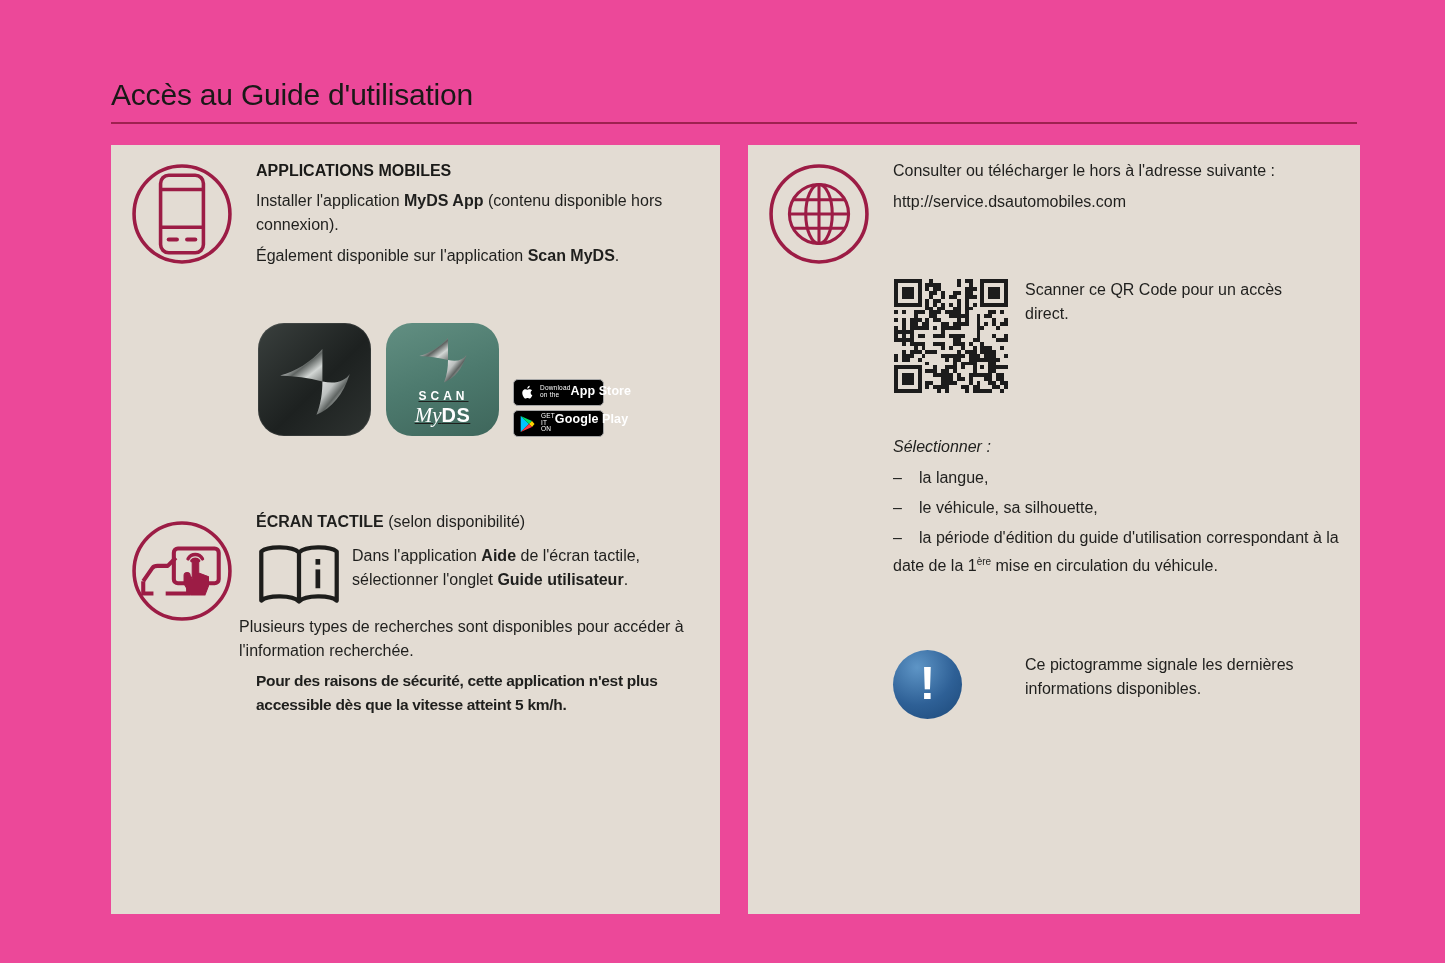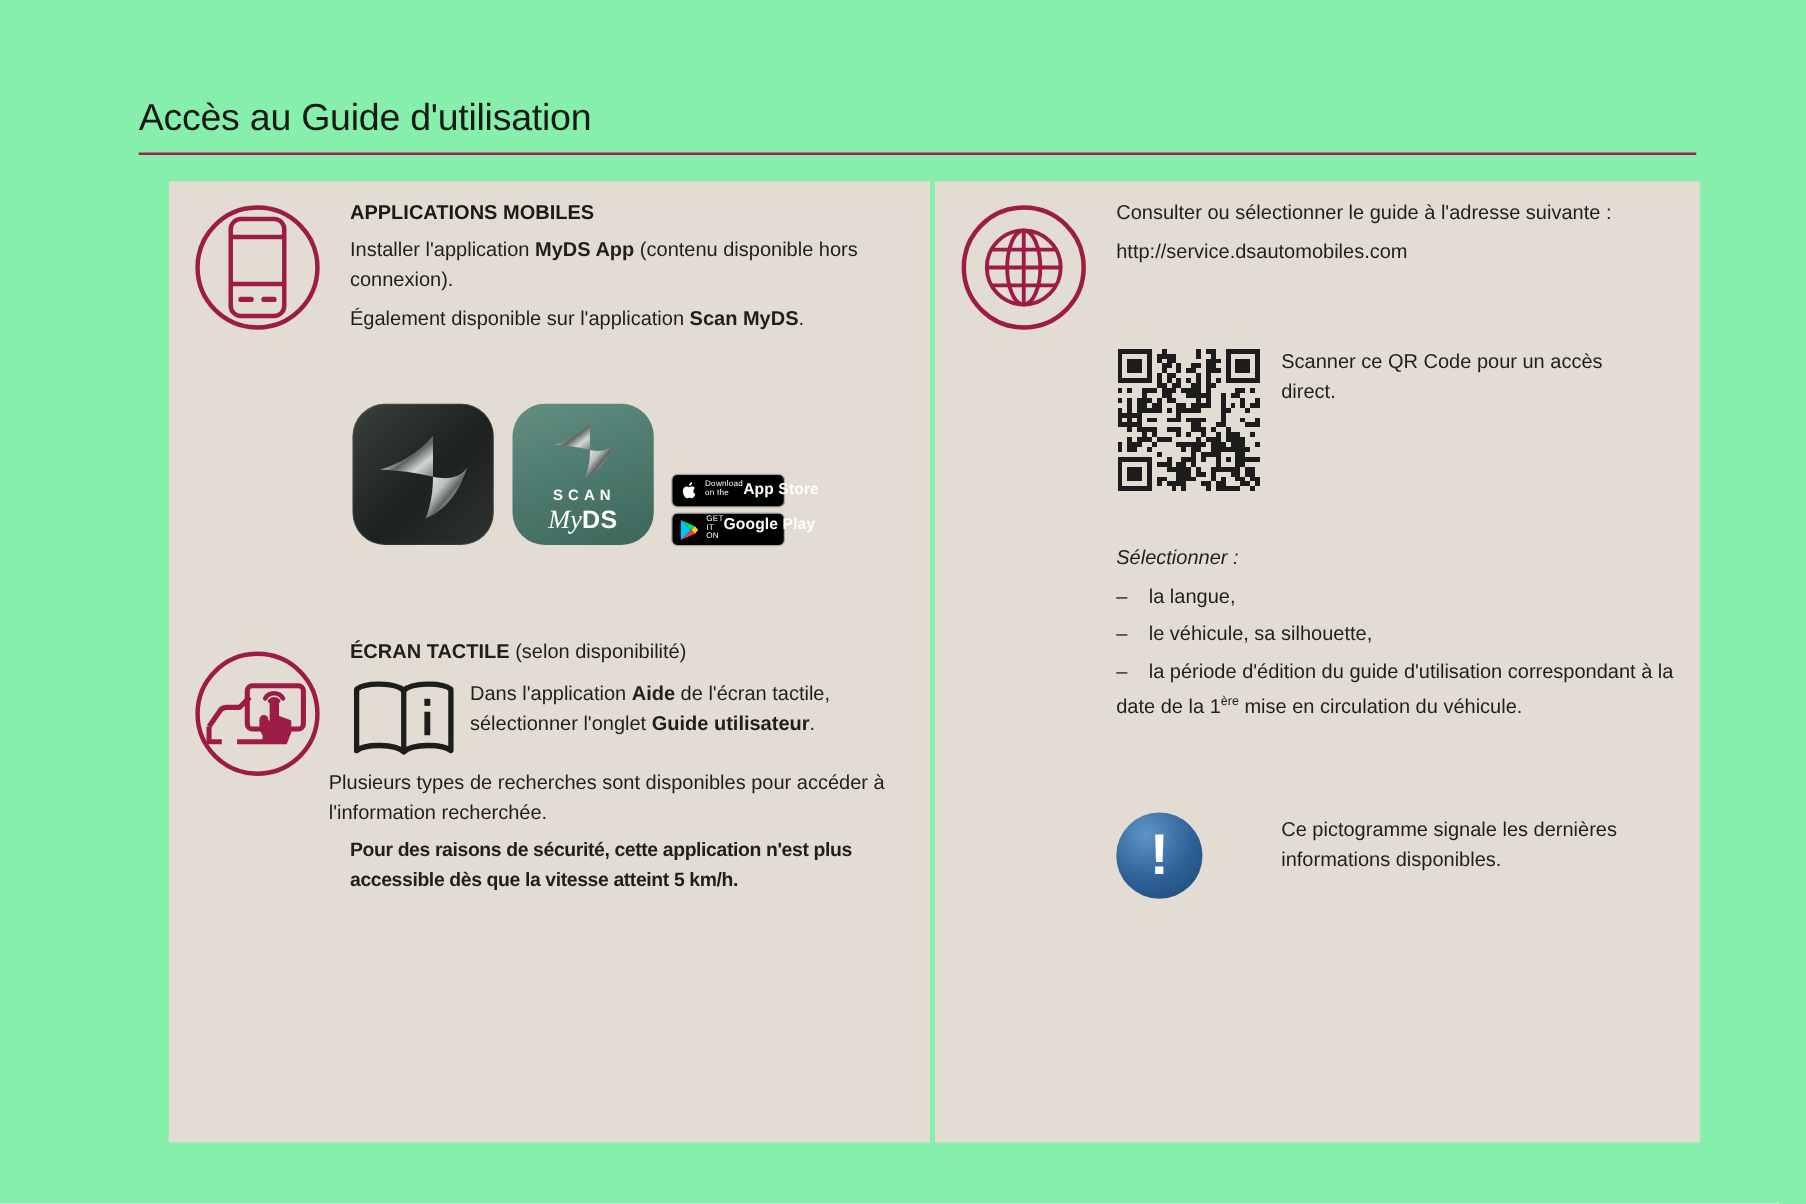--- a/index.html
+++ b/index.html
@@ -1,34 +1,34 @@
 <!DOCTYPE html>
 <html><head>
 <meta charset="utf-8">
 <style>
   html,body{margin:0;padding:0;background:#fff;}
-  #page{position:relative;width:1445px;height:963px;background:#86efac;
+  #page{position:relative;width:1445px;height:963px;background:#ec4899;
         font-family:"Liberation Sans",sans-serif;color:#1f1f1d;overflow:hidden;}
   .abs{position:absolute;}
   .page-title{left:111px;top:78px;font-size:30px;letter-spacing:-0.2px;color:#191917;}
   .title-rule{left:111px;top:122px;width:1246px;height:2px;background:#9E2150;}
   .panel{top:145px;height:769px;background:#E3DCD3;}
-  #panel-left{left:111px;width:609px;margin-left:24px;}
+  #panel-left{left:111px;width:609px;}
   #panel-right{left:748px;width:612px;}
   .circle-icon{width:102px;height:102px;}
   .txtblock{font-size:16px;line-height:24px;}
   .txtblock p{margin:0 0 7px 0;}
   h3{font-size:16px;font-weight:bold;margin:0 0 6px 0;color:#1a1a18;}
   .b{font-weight:bold;}
   
   .app-icon{width:113px;height:113px;border-radius:26px;display:flex;flex-direction:column;
             align-items:center;justify-content:center;}
   #app-icon-myds{left:147px;top:178px;background:linear-gradient(135deg,#3a403e 0%,#1d2120 55%,#2e3331 100%);
                  box-shadow:inset 0 0 0 1px rgba(255,255,255,0.08);}
-  #app-icon-scan{left:275px;top:178px;background:linear-gradient(160deg,#628f82 0%,#4d7a6e 50%,#3e665b 100%);}
+  #app-icon-scan{left:275px;top:178px;background:linear-gradient(160deg,#628f82 0%,#4d7a6e 50%,#3e665b 100%);text-decoration:underline;}
   .scan-caption{color:#fff;text-align:center;line-height:1;}
   .scan-line1{display:block;font-size:12px;font-weight:bold;letter-spacing:4px;margin:6px 0 3px 2px;}
   .scan-my{font-family:"Liberation Serif",serif;font-style:italic;font-size:21px;}
   .scan-ds{font-weight:bold;font-size:20px;letter-spacing:0.5px;}
   
   .store-badge{width:91px;height:27px;background:#000;border:1px solid #a6a6a6;border-radius:5px;
                display:flex;align-items:center;padding:0 6px;box-sizing:border-box;color:#fff;}
   #badge-appstore{left:402px;top:234px;}
   #badge-googleplay{left:402px;top:265px;}
   .badge-logo{flex:0 0 auto;margin-right:5px;display:flex;align-items:center;}
@@ -178,21 +178,21 @@
         <circle cx="50" cy="50" r="29" fill="none" stroke="#9C1C45" stroke-width="3"></circle>
         <ellipse cx="50" cy="50" rx="13" ry="29" fill="none" stroke="#9C1C45" stroke-width="3"></ellipse>
         <line x1="50" y1="21" x2="50" y2="79" stroke="#9C1C45" stroke-width="3"></line>
         <line x1="21" y1="50" x2="79" y2="50" stroke="#9C1C45" stroke-width="3"></line>
         <line x1="25" y1="36" x2="75" y2="36" stroke="#9C1C45" stroke-width="3"></line>
         <line x1="25" y1="64" x2="75" y2="64" stroke="#9C1C45" stroke-width="3"></line>
       </svg>
     </div>
 
     <div id="online-text" class="abs txtblock">
-      <p>Consulter ou sélectionner le guide à l'adresse suivante :</p>
+      <p>Consulter ou télécharger le hors à l'adresse suivante :</p>
       <p><a class="url" href="#">http://service.dsautomobiles.com</a></p>
     </div>
 
     <div id="qr-box" class="abs">
       <svg id="qr-svg" viewBox="0 0 29 29" width="116" height="114" shape-rendering="crispEdges" fill="#1c1c1c">
           <rect x="0" y="0" width="1" height="1"></rect>
           <rect x="0" y="1" width="1" height="1"></rect>
           <rect x="0" y="2" width="1" height="1"></rect>
           <rect x="0" y="3" width="1" height="1"></rect>
           <rect x="0" y="4" width="1" height="1"></rect>

